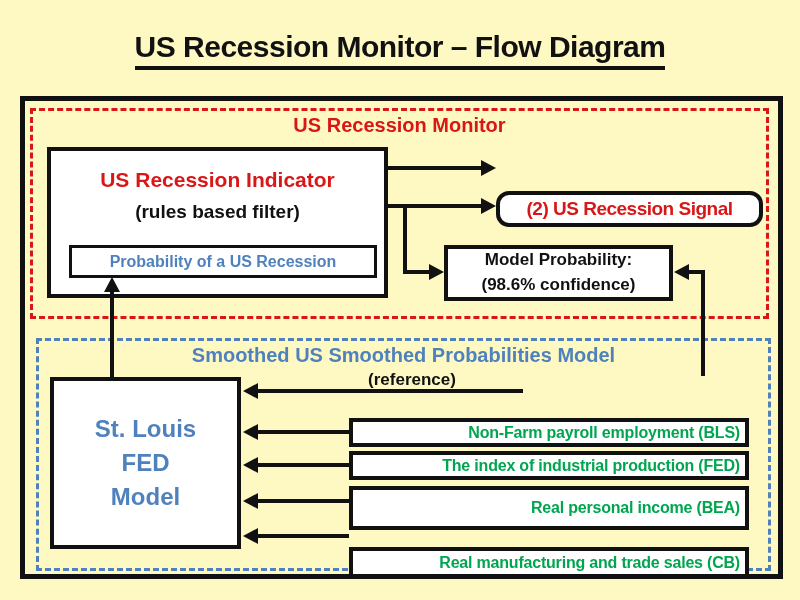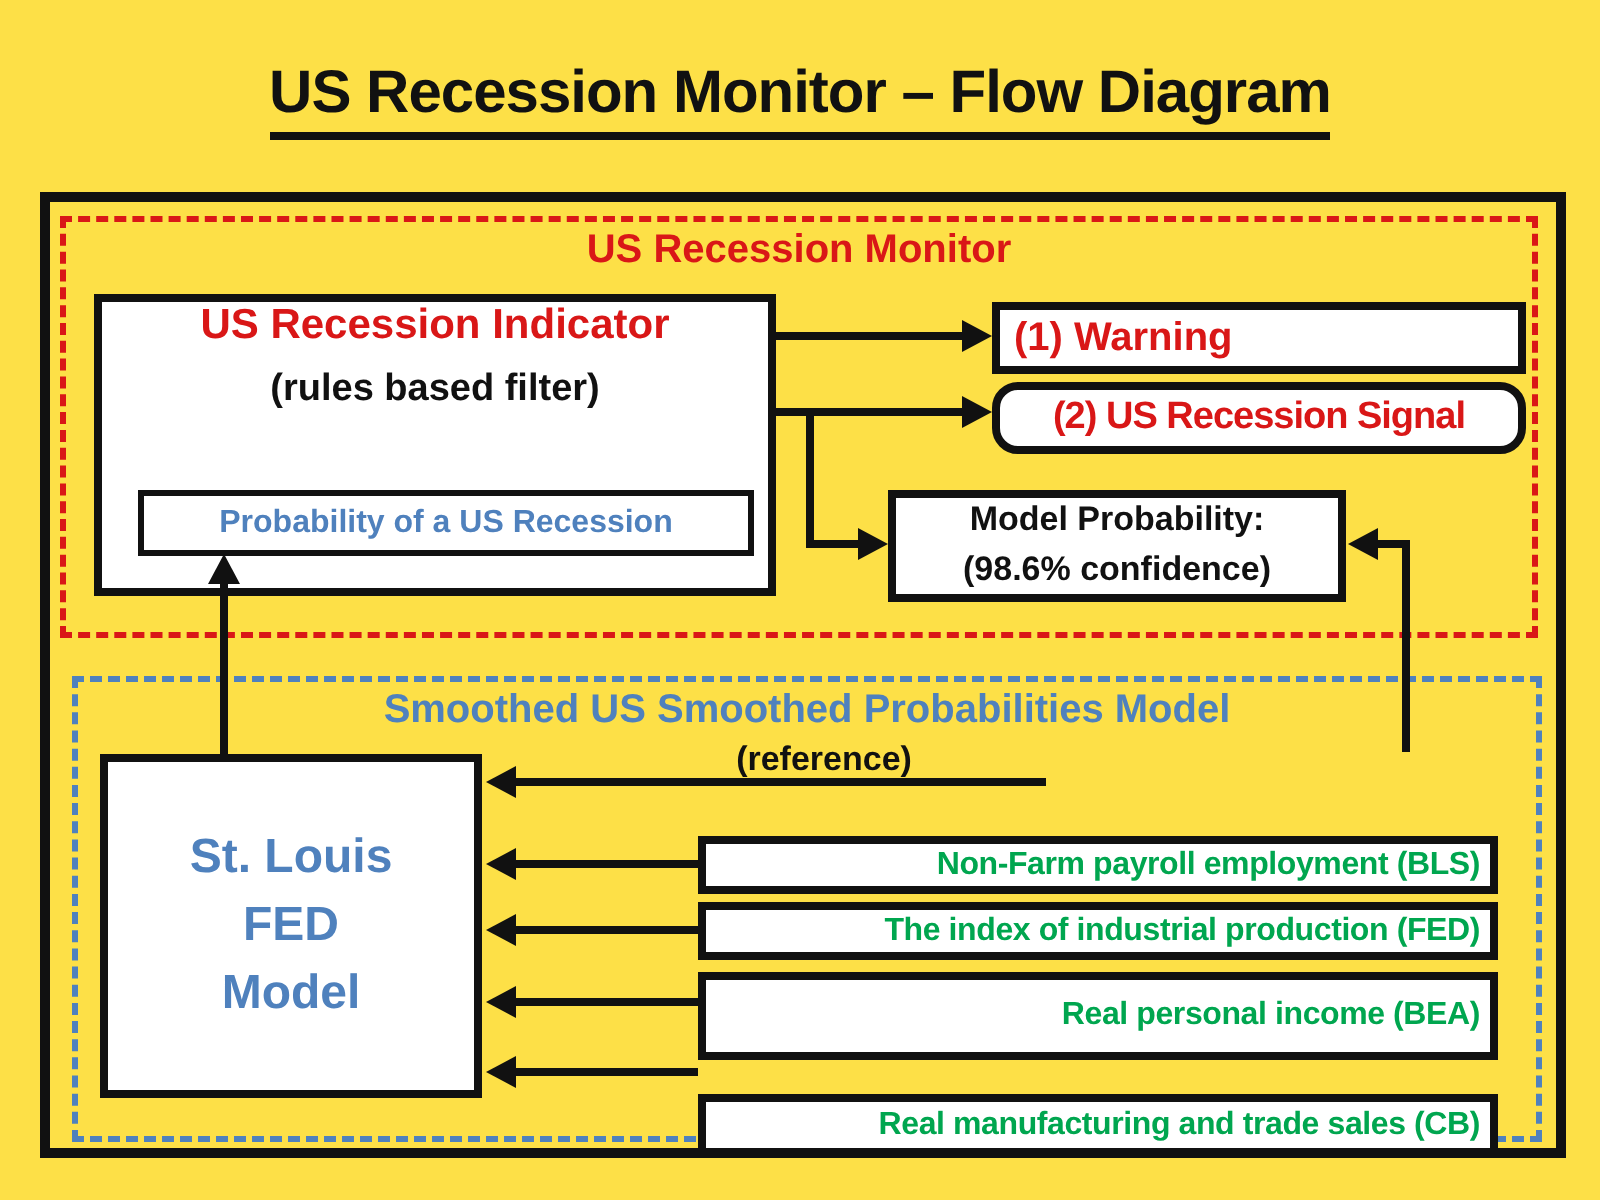--- a/index.html
+++ b/index.html
@@ -3,41 +3,41 @@
 <meta charset="utf-8">
 <style>
   :root{
     --red:#d91717;
     --blue:#4f81bd;
     --green:#00a64f;
     --ink:#111111;
   }
   html,body{margin:0;padding:0;background:#ffffff;}
   .canvas{
-    position:relative;width:800px;height:600px;background:#fde047;
+    position:relative;width:800px;height:600px;background:#fef9c3;
     font-family:"Liberation Sans",sans-serif;font-weight:bold;overflow:hidden;
   }
   .abs{position:absolute;box-sizing:border-box;}
   
   .page-title-wrap{left:0;top:30px;width:800px;text-align:center;}
   .page-title{
     display:inline-block;font-size:30px;letter-spacing:-0.5px;color:var(--ink);
     border-bottom:4px solid var(--ink);padding-bottom:2px;
   }
   
   .outer-frame{left:20px;top:96px;width:763px;height:483px;border:5px solid var(--ink);background:transparent;}
   .red-zone{left:30px;top:108px;width:739px;height:211px;border:3px dashed var(--red);}
   .blue-zone{left:36px;top:338px;width:735px;height:233px;border:3px dashed var(--blue);}
   .zone-label{left:0;top:3px;width:100%;text-align:center;font-size:20px;}
   .red-zone .zone-label{color:var(--red);}
   .blue-zone .zone-label{color:var(--blue);}
   
   .node{border:4px solid var(--ink);background:#ffffff;display:flex;align-items:center;white-space:nowrap;}
   .indicator-box{left:47px;top:147px;width:341px;height:151px;display:block;text-align:center;}
-  .indicator-title{font-size:21px;color:var(--red);}
+  .indicator-title{margin-top:17px;font-size:21px;color:var(--red);}
   .indicator-sub{margin-top:9px;font-size:19px;color:var(--ink);}
   .prob-box{left:18px;top:94px;width:308px;height:33px;border:3px solid var(--ink);
     display:flex;align-items:center;justify-content:center;font-size:16px;color:var(--blue);white-space:nowrap;}
   .warning-box{left:496px;top:151px;width:267px;height:36px;justify-content:flex-start;padding-left:7px;
     font-size:20px;color:var(--red);}
   .signal-box{left:496px;top:191px;width:267px;height:36px;justify-content:center;
     font-size:19px;letter-spacing:-0.5px;color:var(--red);border-radius:13px;}
   .verify-box{left:444px;top:245px;width:229px;height:56px;flex-direction:column;justify-content:center;
     font-size:17px;color:var(--ink);line-height:1.45;}
   .stlouis-box{left:50px;top:377px;width:191px;height:172px;flex-direction:column;justify-content:center;
@@ -73,21 +73,20 @@
   <div class="abs red-zone">
     <div class="abs zone-label">US Recession Monitor</div>
   </div>
 
   <div class="abs node indicator-box">
     <div class="indicator-title">US Recession Indicator</div>
     <div class="indicator-sub">(rules based filter)</div>
     <div class="abs prob-box">Probability of a US Recession</div>
   </div>
 
-  <div class="abs node warning-box">(1) Warning</div>
   <div class="abs node signal-box">(2) US Recession Signal</div>
 
   <div class="abs node verify-box">
     <div>Model Probability:</div>
     <div>(98.6% confidence)</div>
   </div>
 
   <div class="abs blue-zone">
     <div class="abs zone-label">Smoothed US Smoothed Probabilities Model</div>
   </div>

